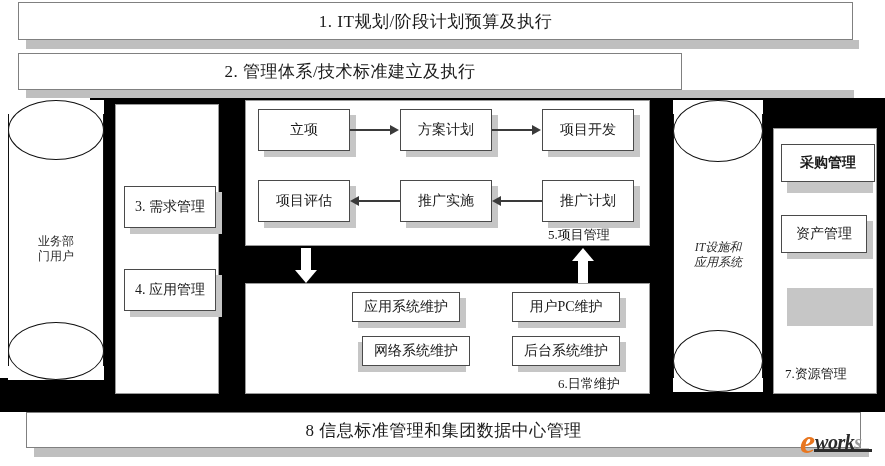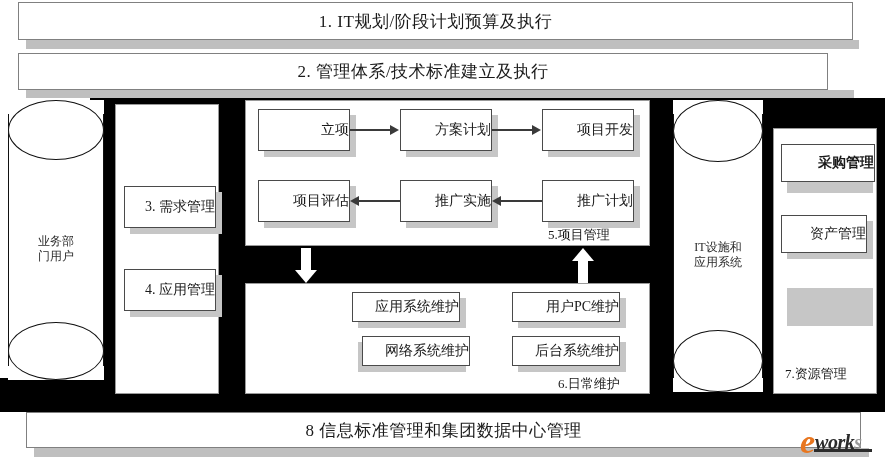--- a/index.html
+++ b/index.html
@@ -80,21 +80,21 @@
   }
 
   
   .box {
     position: absolute;
     background: #ffffff;
     border: 1px solid #4a4a4a;
     box-sizing: border-box;
     display: flex;
     align-items: center;
-    justify-content: flex-end;
+    justify-content: center;
     color: #1a1a1a;
     font-size: 14px;
     z-index: 2;
   }
   .box-sh {
     position: absolute;
     background: #c6c6c6;
     z-index: 1;
   }
 
@@ -193,21 +193,21 @@
 <body>
 
 <div id="canvas">
 
   <div class="banner-shadow" style="left:26px; top:40px; width:833px; height:9px;"></div>
   <div class="banner" style="left:18px; top:2px; width:835px; height:38px;">
     <span>1. IT规划/阶段计划预算及执行</span>
   </div>
 
   <div class="banner-shadow" style="left:26px; top:90px; width:828px; height:8px;"></div>
-  <div class="banner" style="left:18px; top:53px; width:810px; height:37px;">
+  <div class="banner" style="left:18px; top:53px; width:664px; height:37px;">
     <span>2. 管理体系/技术标准建立及执行</span>
   </div>
 
   <div class="black-band" style="left:90px; top:98px; width:795px; height:310px;"></div>
 
   <div class="black-band" style="left:0px; top:396px; width:885px; height:16px;"></div>
   <div class="black-band" style="left:0px; top:378px; width:90px; height:34px;"></div>
 
   <div class="cyl" style="left:8px; top:100px; width:96px; height:280px;">
     <div class="cyl-body" style="top:14px; height:252px;"></div>
@@ -308,21 +308,21 @@
   <div class="box" style="left:512px; top:336px; width:108px; height:30px;">
     <span>后台系统维护</span>
   </div>
 
   <div class="caption" style="left:558px; top:375px;">6.日常维护</div>
 
   <div class="cyl" style="left:673px; top:100px; width:90px; height:292px;">
     <div class="cyl-body" style="top:14px; height:264px;"></div>
     <div class="cyl-cap" style="top:0px; height:62px;"></div>
     <div class="cyl-cap" style="top:230px; height:62px;"></div>
-    <div class="cyl-label" style="top:140px;">
+    <div class="cyl-label" style="top:140px;font-style:italic;">
       <div>IT设施和</div>
       <div>应用系统</div>
     </div>
   </div>
 
   <div class="panel" style="left:773px; top:128px; width:104px; height:266px;"></div>
 
   <div class="box-sh" style="left:787px; top:155px; width:86px; height:38px;"></div>
   <div class="box" style="left:781px; top:144px; width:94px; height:38px;font-weight:bold;">
     <span>采购管理</span>

